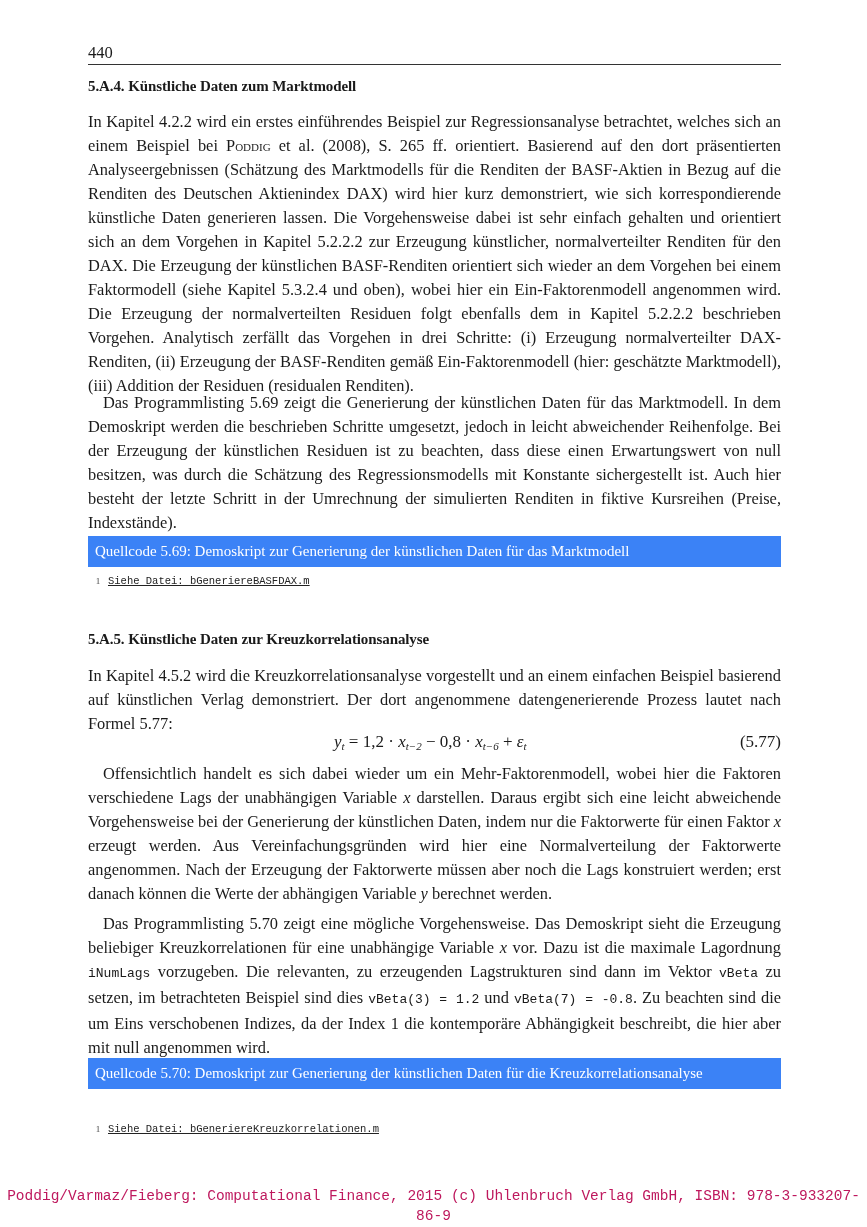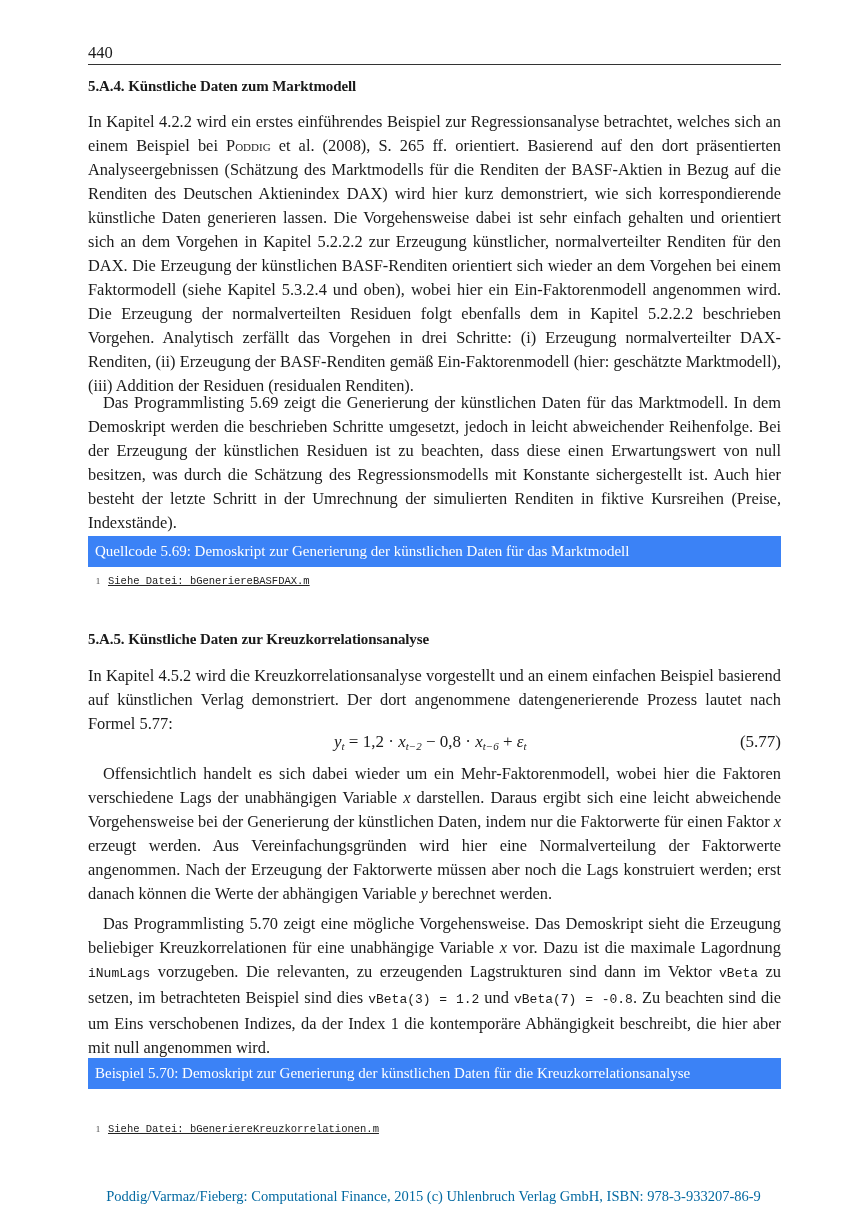--- a/index.html
+++ b/index.html
@@ -16,21 +16,21 @@
   .ital { font-style: italic; }
   .sc { font-variant: small-caps; }
   .caption-bar { position: absolute; left: 0; width: 693px; height: 31px; background: #3b82f6; color: #ffffff; font-size: 15px; line-height: 31px; padding-left: 7px; white-space: nowrap; overflow: hidden; }
   .code-line { position: absolute; left: 0; width: 693px; font-family: "Liberation Mono", "DejaVu Sans Mono", monospace; font-size: 10.5px; line-height: 13px; color: #222; white-space: pre; text-decoration: underline; }
   .code-line .lnum { display: inline-block; width: 20px; text-align: center; font-family: "Liberation Serif", serif; font-size: 9px; color: #444; }
   .equation { position: absolute; left: 0; width: 693px; height: 24px; font-size: 17px; line-height: 24px; }
   .equation .formula { position: absolute; left: 238px; top: 0; font-style: italic; white-space: nowrap; margin-left: 8px; }
   .equation .formula .up { font-style: normal; }
   .equation .formula sub { font-size: 11px; vertical-align: -3px; }
   .equation .eqnum { position: absolute; right: 0; top: 0; font-style: normal; }
-  .footer { position: absolute; left: 0; top: 1186px; width: 867px; text-align: center; font-family: Liberation Serif, serif; font-size: 14.5px; color: #0369a1; line-height: 20px; }
+  .footer { position: absolute; left: 0; top: 1186px; width: 867px; text-align: center; font-family: Liberation Mono, monospace; font-size: 14.5px; color: #be185d; line-height: 20px; }
 </style>
 </head>
 <body>
 
 <div class="page">
 
   <div class="running-head">
     <span class="pnum">440</span>
   </div>
 
@@ -50,19 +50,19 @@
 
   <div class="equation" style="top:730px;">
     <span class="formula"><span>y</span><sub>t</sub><span class="up"> = </span><span class="up">1,2 · </span><span>x</span><sub>t−2</sub><span class="up"> − </span><span class="up">0,8 · </span><span>x</span><sub>t−6</sub><span class="up"> + </span><span>ε</span><sub>t</sub></span>
     <span class="eqnum">(5.77)</span>
   </div>
 
   <p class="para indent" style="top:762px;"><span>Offensichtlich handelt es sich dabei wieder um ein Mehr-Faktorenmodell, wobei hier die Faktoren verschiedene Lags der unabhängigen Variable </span><span class="ital">x</span><span> darstellen. Daraus ergibt sich eine leicht abweichende Vorgehensweise bei der Generierung der künstlichen Daten, indem nur die Faktorwerte für einen Faktor </span><span class="ital">x</span><span> erzeugt werden. Aus Vereinfachungsgründen wird hier eine Normalverteilung der Faktorwerte angenommen. Nach der Erzeugung der Faktorwerte müssen aber noch die Lags konstruiert werden; erst danach können die Werte der abhängigen Variable </span><span class="ital">y</span><span> berechnet werden.</span></p>
 
   <p class="para indent" style="top:912px;"><span>Das Programmlisting 5.70 zeigt eine mögliche Vorgehensweise. Das Demoskript sieht die Erzeugung beliebiger Kreuzkorrelationen für eine unabhängige Variable </span><span class="ital">x</span><span> vor. Dazu ist die maximale Lagordnung </span><span class="mono">iNumLags</span><span> vorzugeben. Die relevanten, zu erzeugenden Lagstrukturen sind dann im Vektor </span><span class="mono">vBeta</span><span> zu setzen, im betrachteten Beispiel sind dies </span><span class="mono">vBeta(3) = 1.2</span><span> und </span><span class="mono">vBeta(7) = -0.8</span><span>. Zu beachten sind die um Eins verschobenen Indizes, da der Index 1 die kontemporäre Abhängigkeit beschreibt, die hier aber mit null angenommen wird.</span></p>
 
-  <div class="caption-bar" style="top:1058px;">Beispiel 5.70: Demoskript zur Generierung der künstlichen Daten für die Kreuzkorrelationsanalyse</div>
+  <div class="caption-bar" style="top:1058px;">Quellcode 5.70: Demoskript zur Generierung der künstlichen Daten für die Kreuzkorrelationsanalyse</div>
 
   <div class="code-line" style="top:1097px;margin-top:26px;"><span class="lnum">1</span><span>Siehe Datei: bGeneriereKreuzkorrelationen.m</span></div>
 
 </div>
 
 <div class="footer">Poddig/Varmaz/Fieberg: Computational Finance, 2015  (c) Uhlenbruch Verlag GmbH, ISBN: 978-3-933207-86-9</div>
 
 </body></html>

